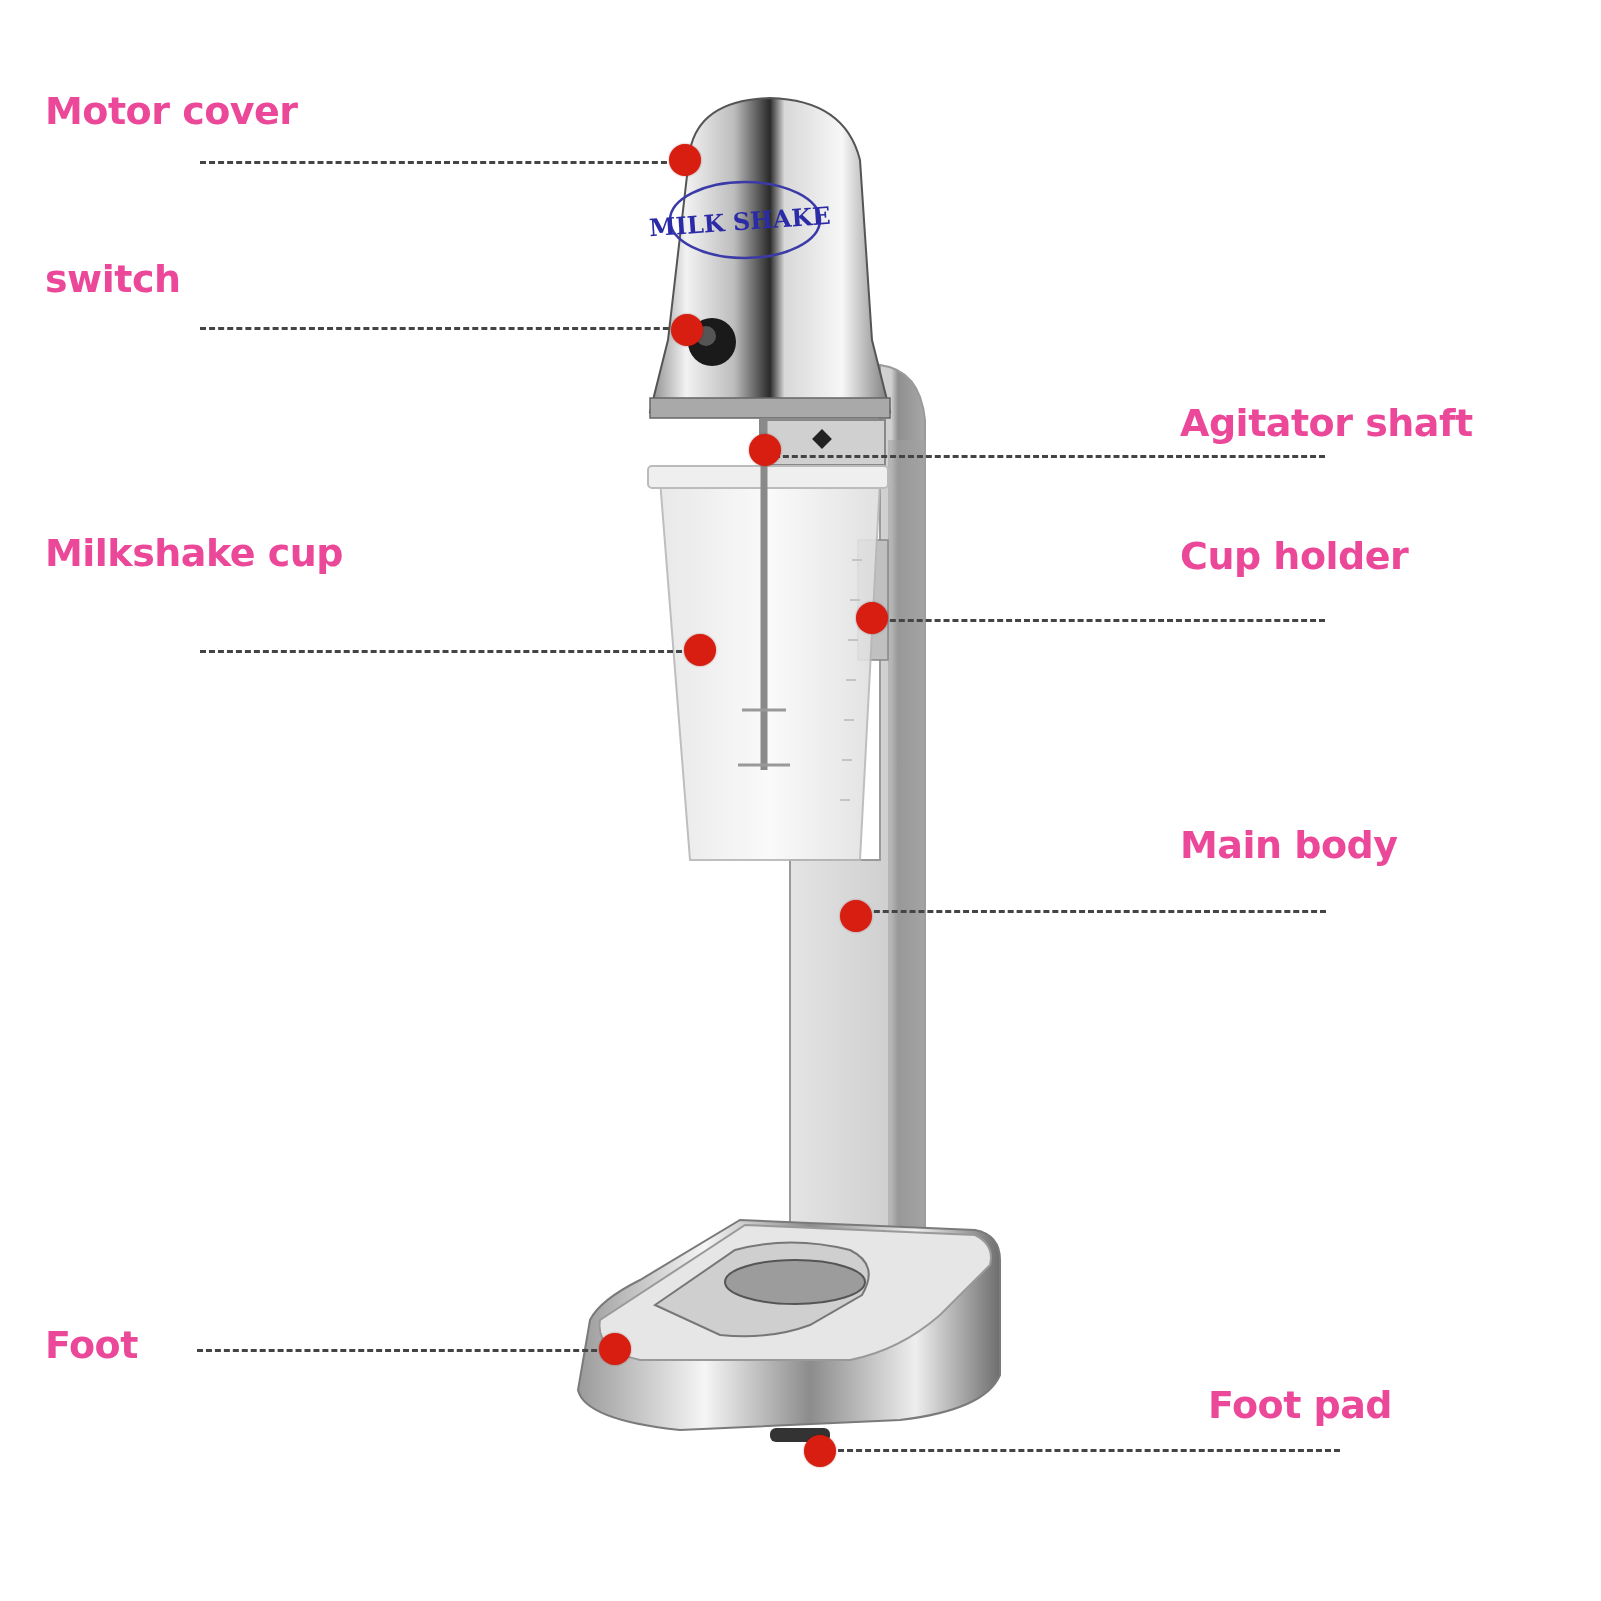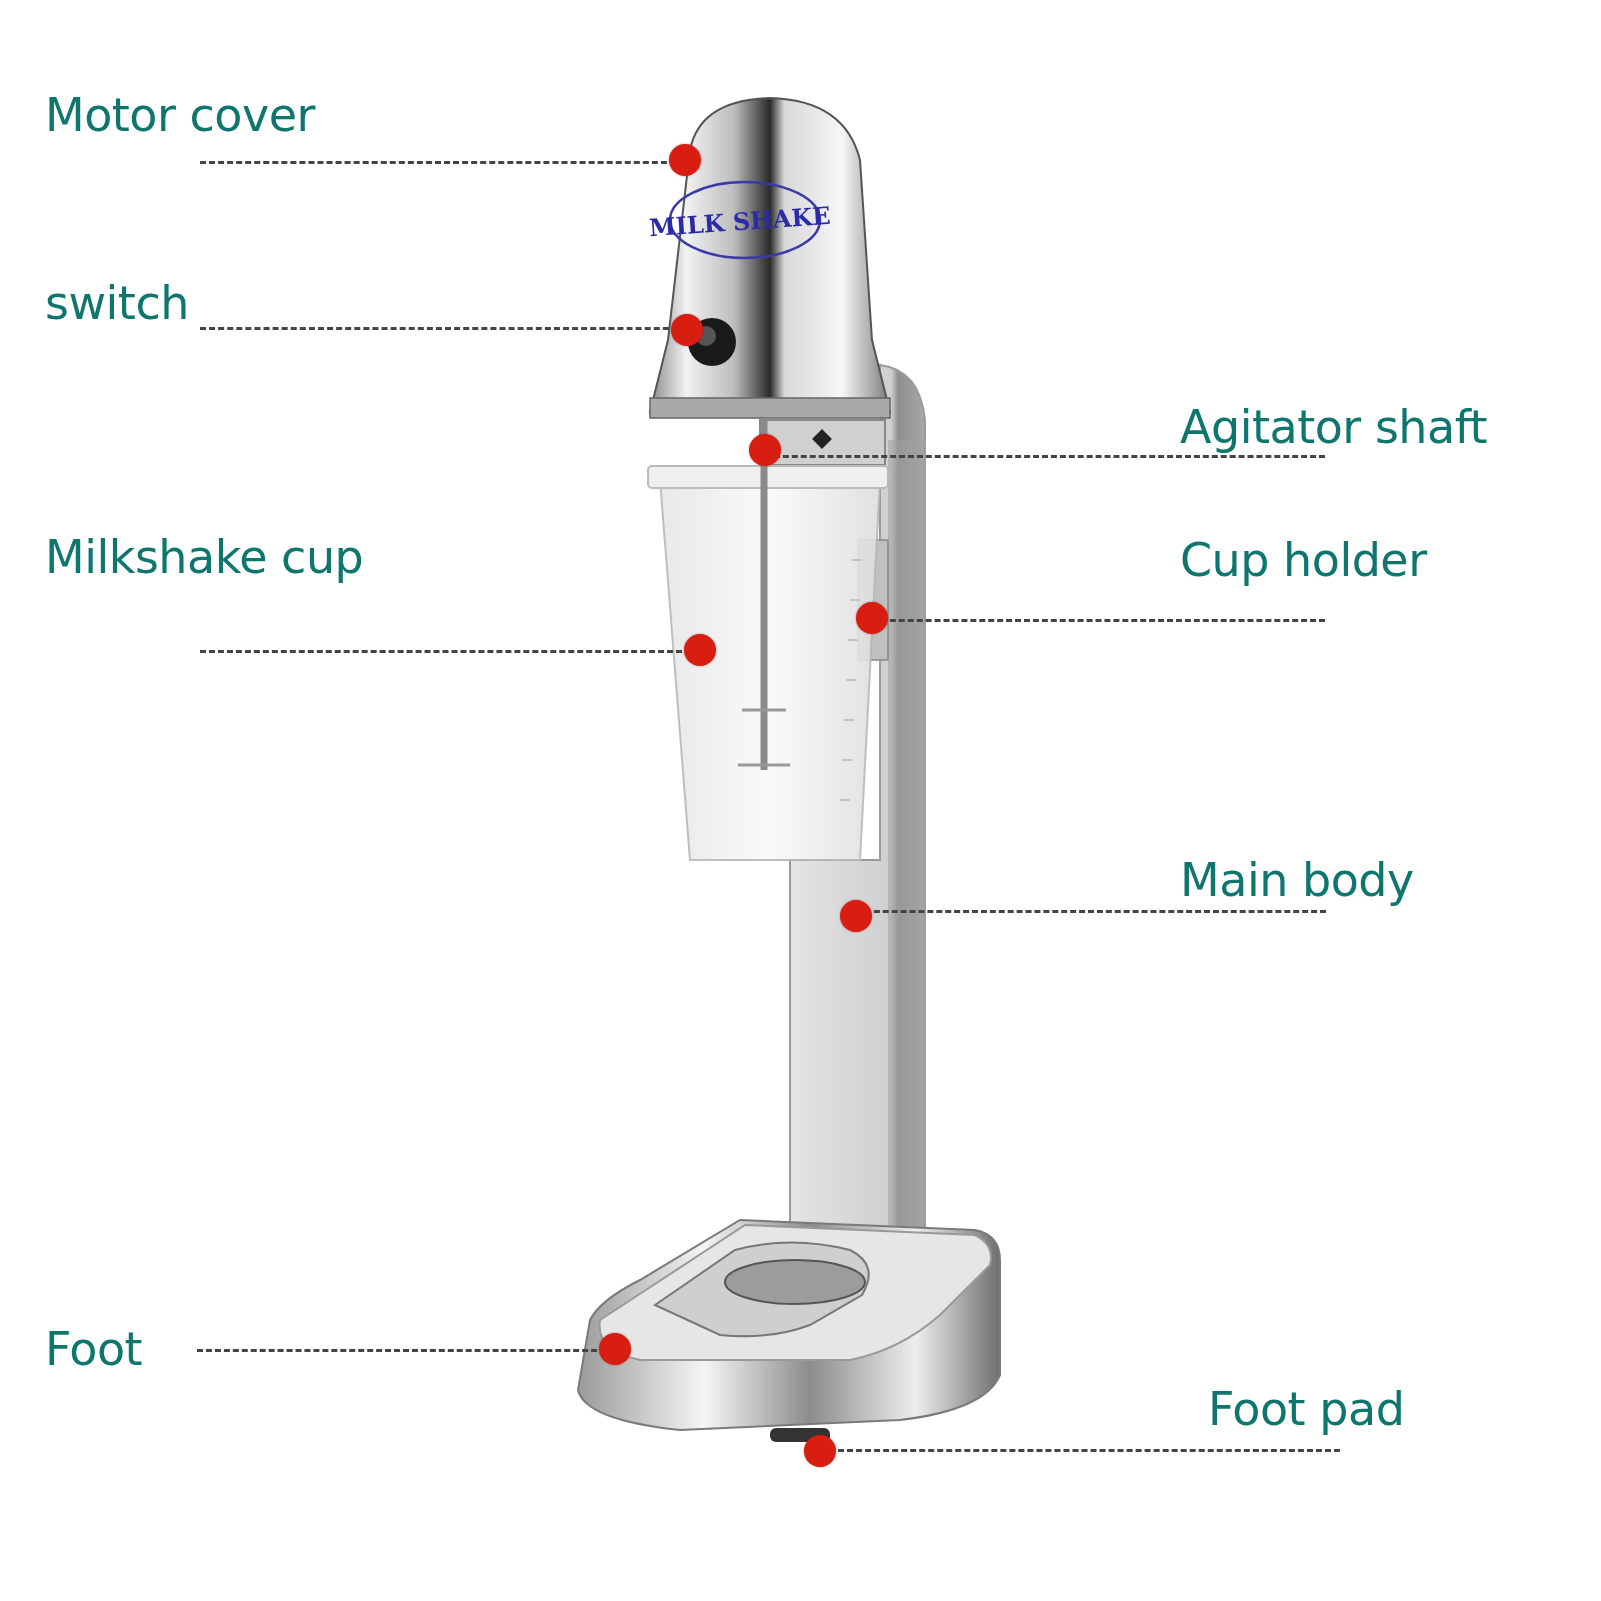--- a/index.html
+++ b/index.html
@@ -1,18 +1,18 @@
 <!DOCTYPE html>
 <html><head>
 <meta charset="utf-8">
 <style>
   html, body { margin:0; padding:0; background:#ffffff; }
   body { width:1601px; height:1601px; position:relative; overflow:hidden;
          font-family:"DejaVu Sans", sans-serif; }
-  .label { position:absolute; font-weight:normal; font-size:46px; color:#0f766e; white-space:nowrap; line-height:1; letter-spacing:-0.5px; }
+  .label { position:absolute; font-weight:bold; font-size:38px; color:#ec4899; white-space:nowrap; line-height:1; letter-spacing:-0.5px; }
   .leader { position:absolute; height:0; border-top:3px dashed #444; }
   .dot { position:absolute; width:32px; height:32px; border-radius:50%; background:#d81e10; transform:translate(-50%,-50%); box-shadow:0 0 2px rgba(120,0,0,0.5); }
   svg.machine { position:absolute; left:0; top:0; }
 </style>
 </head>
 <body>
 
 <svg class="machine" width="1601" height="1601" viewBox="0 0 1601 1601">
   <defs>
     <linearGradient id="chrome" x1="0" x2="1" y1="0" y2="0">
@@ -102,19 +102,19 @@
 <div class="dot" style="left:685px;top:160px;"></div>
 <div class="dot" style="left:687px;top:330px;"></div>
 <div class="dot" style="left:700px;top:650px;"></div>
 <div class="dot" style="left:615px;top:1349px;"></div>
 <div class="dot" style="left:765px;top:450px;"></div>
 <div class="dot" style="left:872px;top:618px;"></div>
 <div class="dot" style="left:856px;top:916px;"></div>
 <div class="dot" style="left:820px;top:1451px;"></div>
 
 <div class="label" style="left:45px;top:92px;">Motor cover</div>
-<div class="label" style="left:45px;top:280px;">switch</div>
+<div class="label" style="left:45px;top:260px;">switch</div>
 <div class="label" style="left:45px;top:534px;">Milkshake cup</div>
 <div class="label" style="left:45px;top:1326px;">Foot</div>
 <div class="label" style="left:1180px;top:404px;">Agitator shaft</div>
 <div class="label" style="left:1180px;top:537px;">Cup holder</div>
-<div class="label" style="left:1180px;top:857px;">Main body</div>
+<div class="label" style="left:1180px;top:826px;">Main body</div>
 <div class="label" style="left:1208px;top:1386px;">Foot pad</div>
 
 </body></html>

